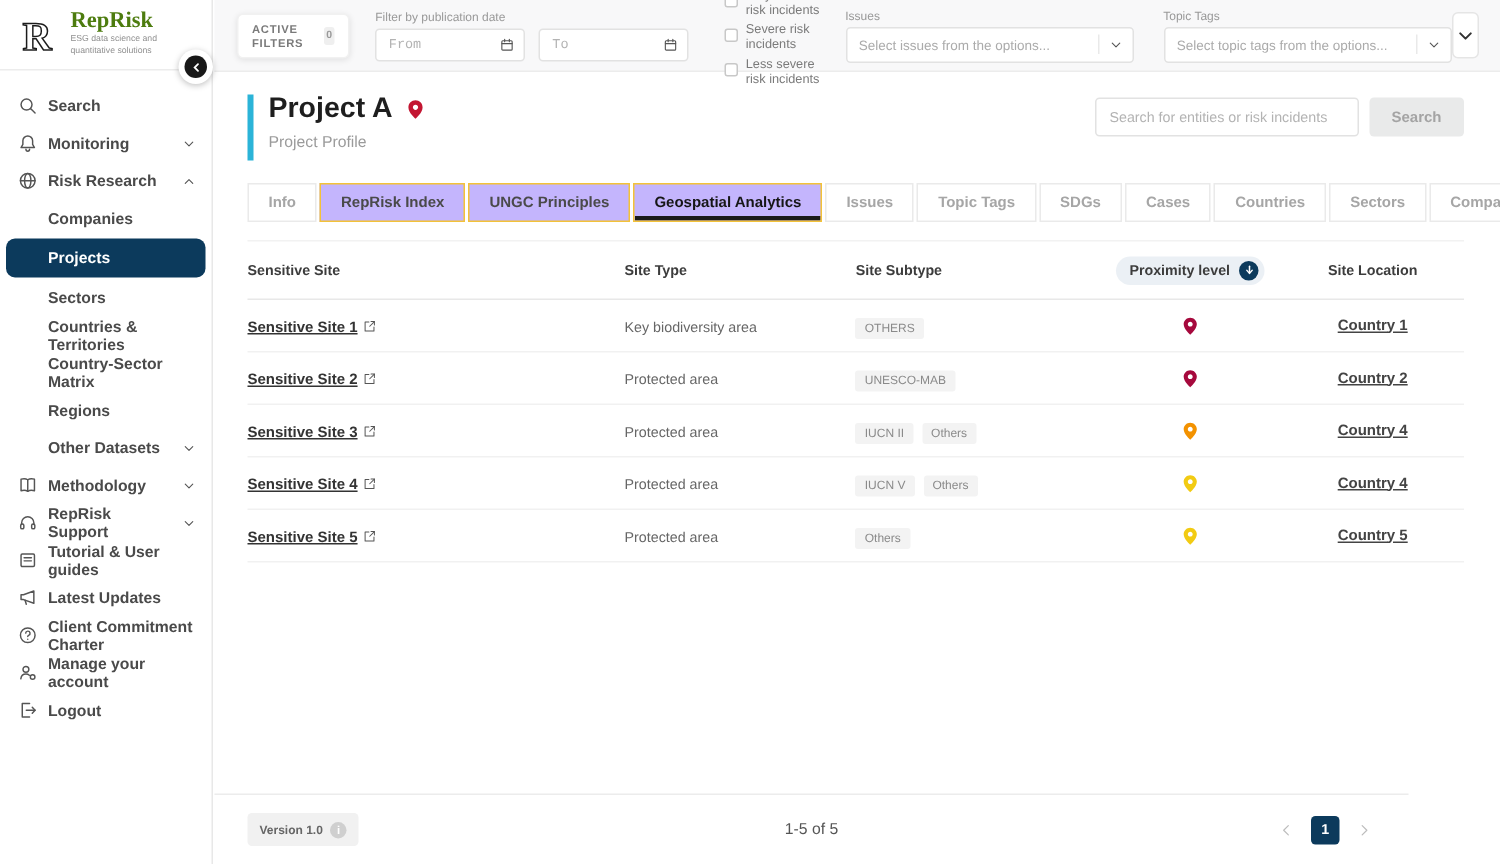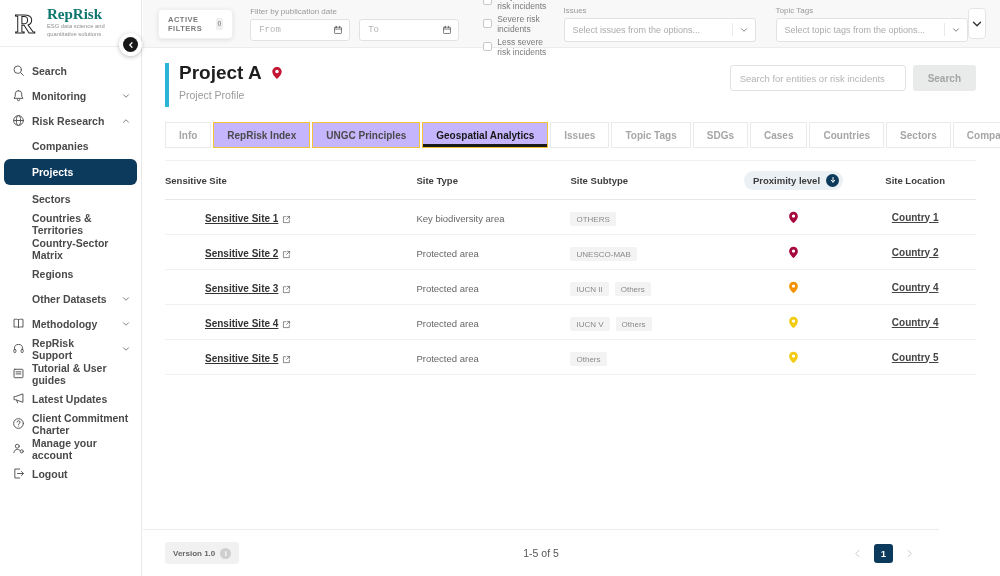--- a/index.html
+++ b/index.html
@@ -3,21 +3,21 @@
 <meta charset="utf-8">
 <style>
   * { box-sizing: border-box; }
   body { margin:0; width:1000px; height:576px; font-family:"Liberation Sans", sans-serif; background:#fff; color:#333; overflow:hidden; }
   .app { position:relative; width:1000px; height:576px; background:#fff; }
 
   
   .sidebar { position:absolute; left:0; top:0; width:142px; height:576px; background:#fff; border-right:1px solid #E8E8E8; z-index:2; }
   .logo-block { height:47px; border-bottom:1px solid #ECECEC; display:flex; align-items:center; gap:5px; padding-left:12px; }
   .brand-text { display:flex; flex-direction:column; }
-  .brand-name { font-family:"Liberation Serif", serif; font-size:15px; font-weight:bold; color:#0f766e; line-height:1.05; }
+  .brand-name { font-family:"Liberation Serif", serif; font-size:15px; font-weight:bold; color:#4d7c0f; line-height:1.05; }
   .brand-tagline { font-size:5.8px; color:#8F8F8F; line-height:1.35; }
   .nav { padding-top:11px; }
   .nav-item { display:flex; align-items:center; gap:7px; height:25px; padding:0 10px 0 12px; font-size:10.5px; font-weight:bold; color:#4A4A4A; cursor:pointer; }
   .nav-item .nicon { flex:0 0 13px; height:13px; display:flex; align-items:center; }
   .nav-item .chev { margin-left:auto; color:#9A9A9A; display:flex; }
   .nav-sub { display:flex; align-items:center; height:25px; padding-left:32px; font-size:10.5px; font-weight:bold; color:#4A4A4A; cursor:pointer; }
   .nav-sub.active { background:#0C3A5C; color:#FFFFFF; border-radius:6px; margin:1px 4px; padding-left:28px; height:26px; }
   .sidebar-toggle { position:absolute; left:119px; top:33px; width:23px; height:23px; background:#fff; border-radius:50%; box-shadow:0 1px 4px rgba(0,0,0,.25); z-index:6; display:flex; align-items:center; justify-content:center; }
   .sidebar-toggle-inner { width:15px; height:15px; background:#181818; border-radius:50%; display:flex; align-items:center; justify-content:center; }
 
@@ -57,21 +57,21 @@
   .tab.active { color:#161616; box-shadow:inset 0 -3px 0 #1A1A1A; }
 
   .table { margin:12px 24px 0 22px; }
   .thead { display:flex; align-items:center; height:40px; font-size:9.5px; font-weight:bold; color:#3C3C3C; border-top:1px solid #F2F2F2; border-bottom:1px solid #E8E8E8; }
   .col-site { flex:0 0 31%; } .col-type { flex:0 0 19%; } .col-sub { flex:0 0 20%; }
   .col-prox { flex:0 0 15%; display:flex; justify-content:center; }
   .col-loc { flex:0 0 15%; display:flex; justify-content:center; }
   .prox-pill { background:#EBF0F5; border-radius:11px; padding:3px 4px 3px 9px; display:inline-flex; align-items:center; gap:6px; cursor:pointer; }
   .sort-circle { width:13px; height:13px; background:#0C3A5C; border-radius:50%; color:#fff; display:flex; align-items:center; justify-content:center; }
   .trow { display:flex; align-items:center; height:35px; border-bottom:1px solid #F1F1F1; }
-  .site-link { font-size:10px; font-weight:bold; color:#333; text-decoration:underline; display:inline-flex; align-items:flex-end; gap:4px; cursor:pointer;margin-left:40px; }
+  .site-link { font-size:10px; font-weight:bold; color:#333; text-decoration:underline; display:inline-flex; align-items:flex-start; gap:4px; cursor:pointer; }
   .ext { display:flex; color:#444; }
   .type-text { font-size:9.5px; color:#666; }
   .tag { display:inline-block; background:#F3F3F3; border-radius:2px; padding:2.5px 6px; font-size:8px; color:#8A8A8A; margin-right:6px; }
   .pin { display:flex; }
   .loc-link { font-size:10px; font-weight:bold; color:#444; text-decoration:underline; cursor:pointer; }
 
   
   .footer { position:absolute; left:143px; bottom:0; width:796px; height:47px; background:#fff; border-top:1px solid #ECECEC; display:flex; align-items:center; padding:0 24px 0 22px; }
   .version-badge { background:#F1F1F1; border-radius:3px; height:22px; display:flex; align-items:center; gap:5px; padding:0 8px; font-size:8px; font-weight:bold; color:#666; }
   .info-circle { width:11px; height:11px; border-radius:50%; background:#CFCFCF; color:#fff; font-size:7.5px; font-weight:bold; display:flex; align-items:center; justify-content:center; }

